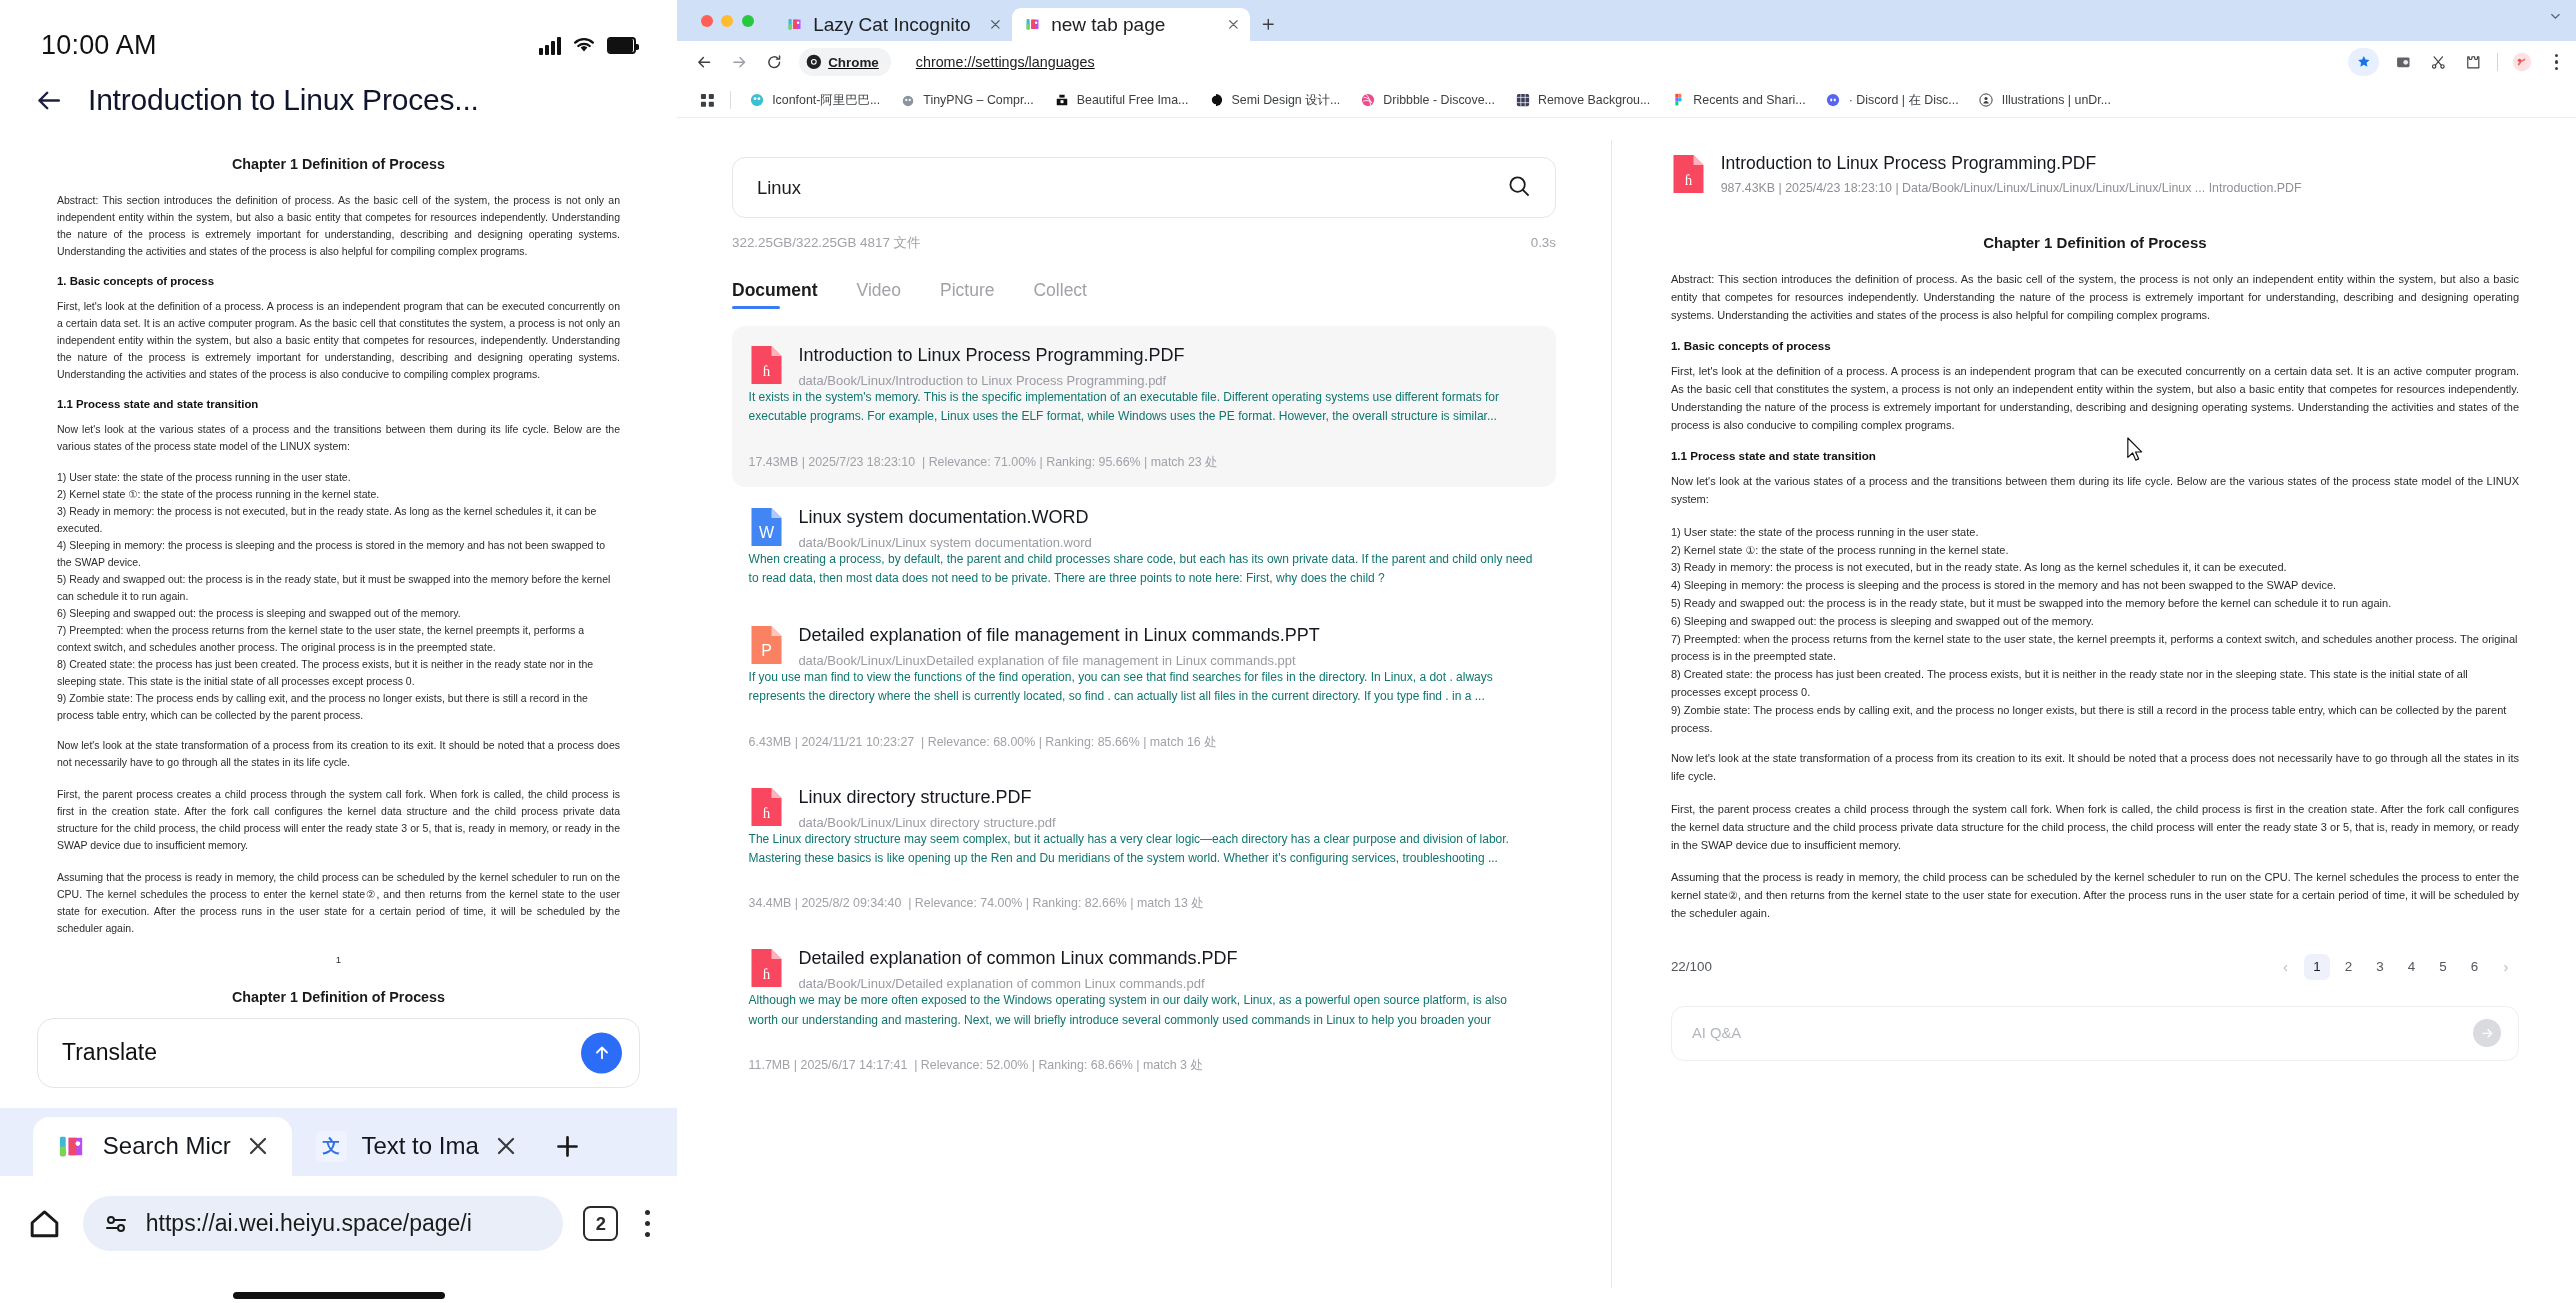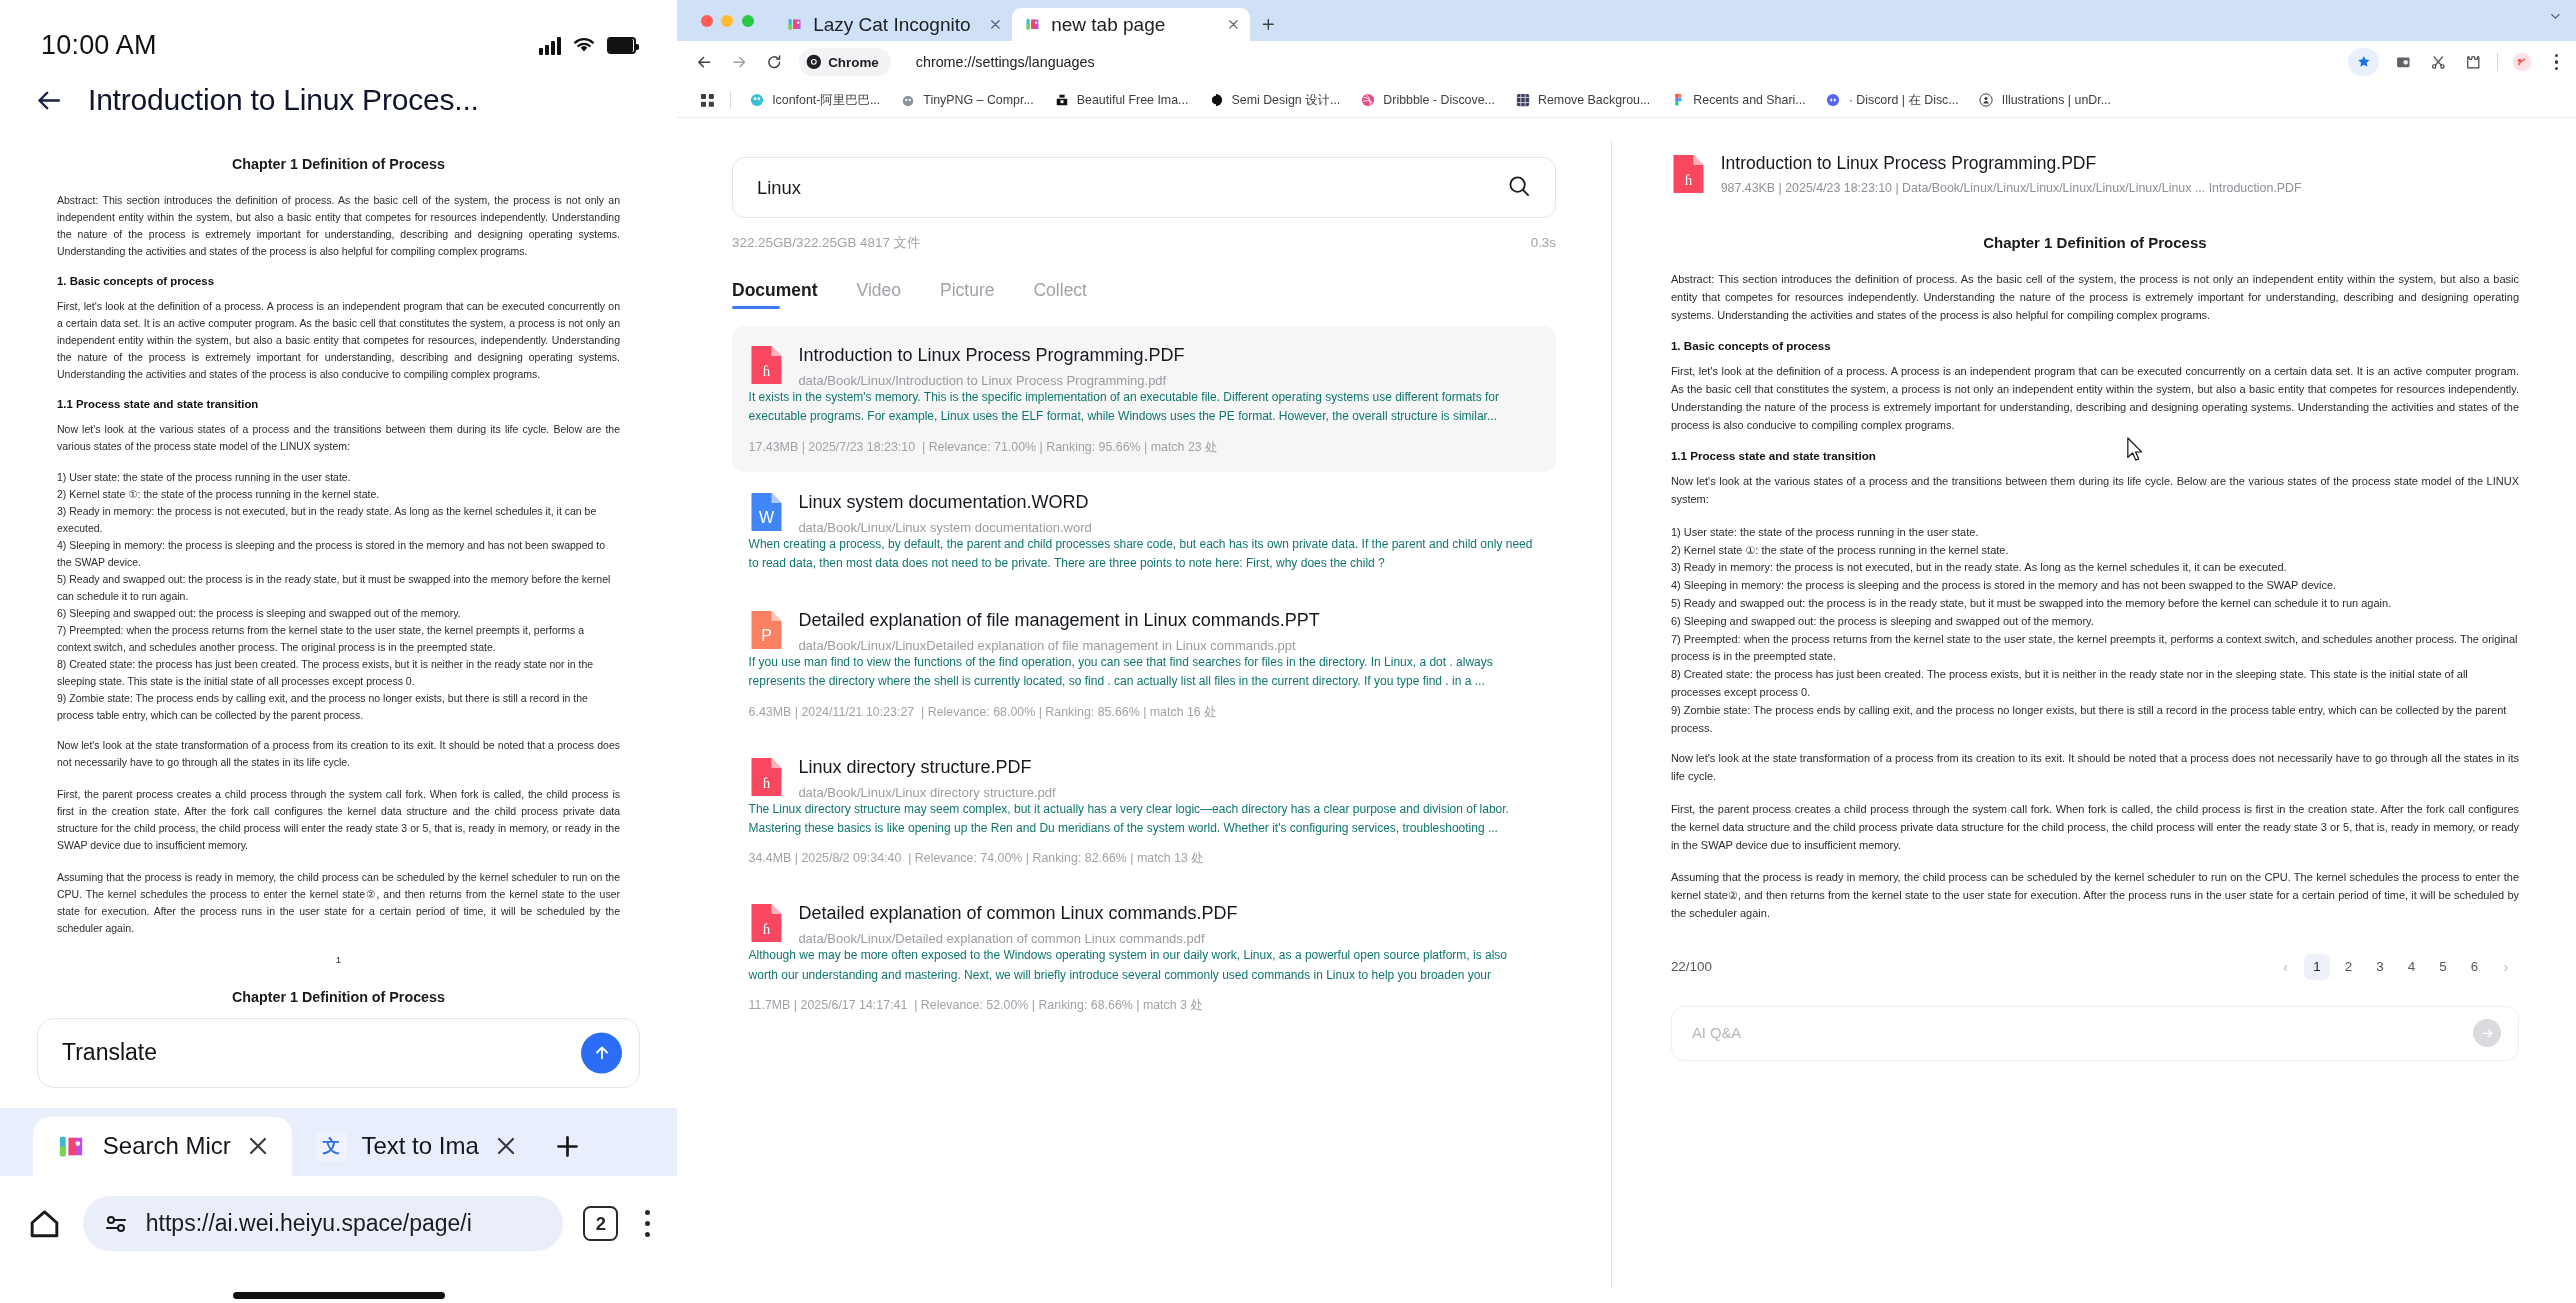--- a/index.html
+++ b/index.html
@@ -102,21 +102,21 @@
     padding: 0 9.2px 0 13px; border-radius:9.2px 9.2px 0 0; min-width:238px;
     font-size:19px; color:#202124;
   }
   .btab.active { background:#ffffff; }
   .btab-fav { width:16.6px; height:16.6px; flex:none; }
   .btab-title { flex:1; white-space:nowrap; overflow:hidden; }
   .btab-x { width:14.8px; height:14.8px; opacity:.8; flex:none; }
   .newtab { width:37px; height:33px; display:flex; align-items:center; justify-content:center; }
   .win-right { position:absolute; right:13px; top:9.2px; display:flex; align-items:center; gap:9.2px;}
 
-  .toolbar { height:42px; background:#fff; display:flex; align-items:center; padding: 0 13px 0 16.6px; gap:13px; }
+  .toolbar { height:42px; background:#fff; display:flex; align-items:center; padding: 0 13px 0 16.6px; gap:13px;text-decoration:underline; }
   .tb-ico { width:22px; height:22px; display:flex; align-items:center; justify-content:center; flex:none; }
   .chrome-chip {
     display:flex; align-items:center; gap:6.5px; height:28px;
     background:#f1f3f4; border-radius:14.8px; padding: 0 12px 0 7.4px;
     font-size:13.4px; font-weight:700; color:#202124; flex:none;
   }
   .omnibox { flex:1; font-size:14.3px; color:#202124; padding-left:12px; white-space:nowrap; }
   .tb-right { display:flex; align-items:center; gap:13px; }
   .star-chip { width:31px; height:28px; border-radius:14px; background:#e8f0fe; display:flex; align-items:center; justify-content:center; }
 
@@ -143,21 +143,21 @@
   .stab.active::after { content:""; position:absolute; left:0; bottom:0; width:48px; height:3.2px; background:#3b7bf6; border-radius:1.8px; }
 
   .results { margin-top:16.6px; }
   .result { padding: 18.4px 16.6px 16.6px 16.6px; border-radius:13px; display:flex; flex-direction:column; }
   .result.hl { background:#f6f6f7; }
   .res-head { display:flex; gap:14.8px; align-items:flex-start; }
   .fileicon { width:35px; height:42px; flex:none; }
   .res-title { font-size:18px; color:#15181f; font-weight:400; line-height:1.25; }
   .res-path { font-size:13px; color:#9a9ca2; margin-top:6.5px; }
   .res-snip { font-size:12px; color:#0f766e; line-height:1.62; }
-  .res-meta { font-size:12.4px; color:#a0a2a8; margin-top:12px; }
+  .res-meta { font-size:12.4px; color:#a0a2a8; margin-top:27px; }
 
   .rp-head { display:flex; gap:14.8px; align-items:flex-start; }
   .rp-title { font-size:17.5px; color:#15181f; }
   .rp-meta { font-size:12.4px; color:#8d9097; margin-top:6.5px; white-space:nowrap;}
   .rp-doc { margin-top:39px; }
   .rp-h1 { text-align:center; font-weight:700; font-size:15px; color:#1a1a1a; margin-bottom:20px; }
   .rp-p { font-size:11px; line-height:1.62; color:#2b2b2b; text-align:justify; margin-bottom:14.8px; }
   .rp-h2 { font-weight:700; font-size:11.6px; color:#111; margin:14.8px 0 11px 0; }
   .rp-lines { font-size:11px; line-height:1.62; color:#2b2b2b; margin-bottom:13px; }
 

